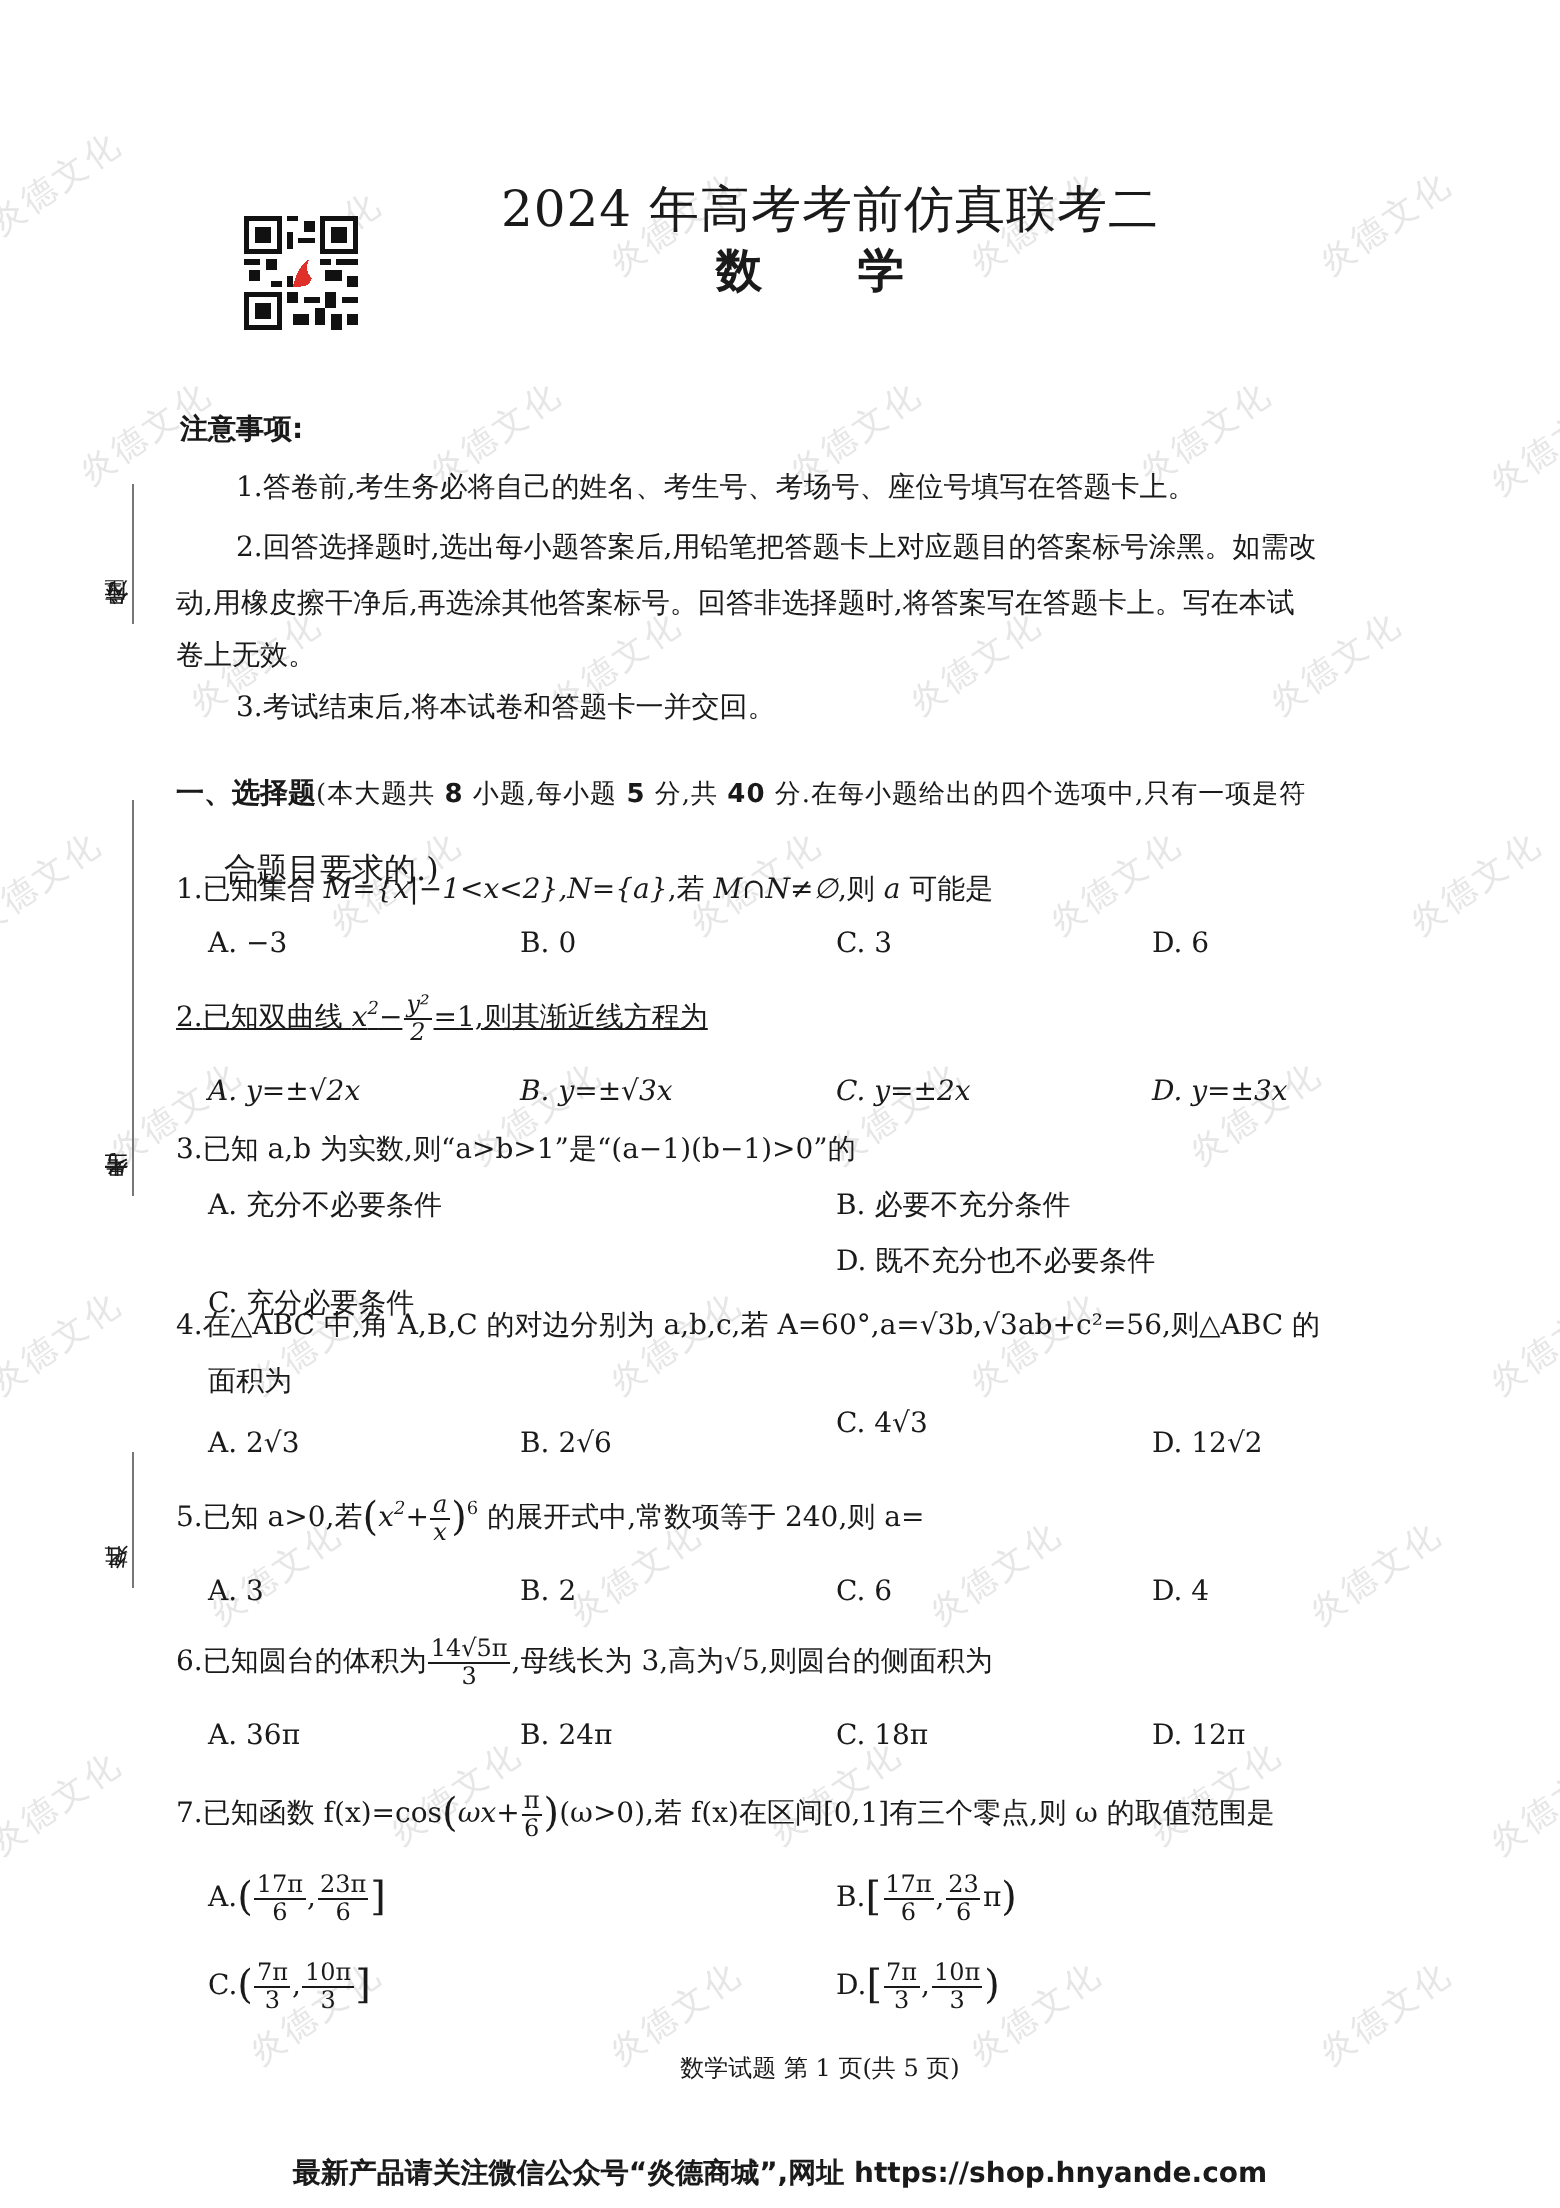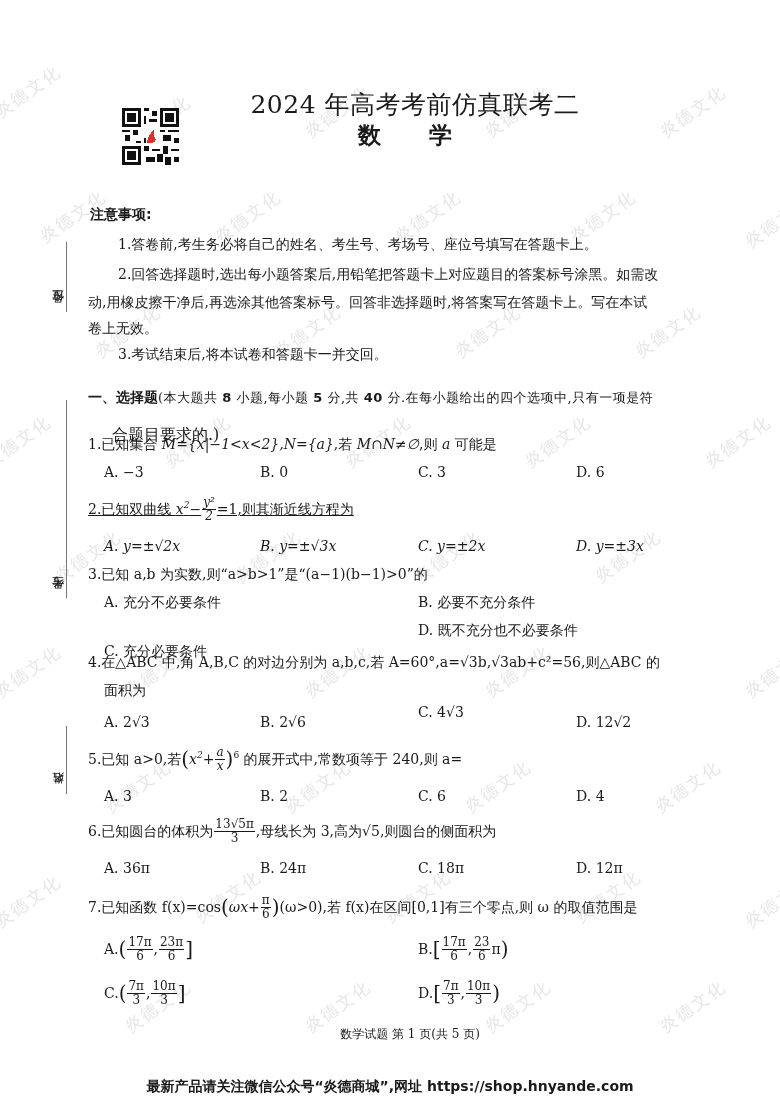--- a/index.html
+++ b/index.html
@@ -172,21 +172,21 @@
 
 <div class="abs q" style="top:746px;">
   <span>5.</span><span>已知 a&gt;0,若</span><span class="big-paren">(</span><span class="m">x<sup>2</sup>+</span><span class="frac m"><span class="n">a</span><span class="d">x</span></span><span class="big-paren">)</span><sup>6</sup><span> 的展开式中,常数项等于 240,则 a=</span>
 </div>
 <div class="opt" style="left:104px;top:788px;">A. 3</div>
 <div class="opt" style="left:260px;top:788px;">B. 2</div>
 <div class="opt" style="left:418px;top:788px;">C. 6</div>
 <div class="opt" style="left:576px;top:788px;">D. 4</div>
 
 <div class="abs q" style="top:818px;">
-  <span>6.</span><span>已知圆台的体积为</span><span class="frac"><span class="n">13√5π</span><span class="d">3</span></span><span>,母线长为 3,高为√5,则圆台的侧面积为</span>
+  <span>6.</span><span>已知圆台的体积为</span><span class="frac"><span class="n">14√5π</span><span class="d">3</span></span><span>,母线长为 3,高为√5,则圆台的侧面积为</span>
 </div>
 <div class="opt" style="left:104px;top:860px;">A. 36π</div>
 <div class="opt" style="left:260px;top:860px;">B. 24π</div>
 <div class="opt" style="left:418px;top:860px;">C. 18π</div>
 <div class="opt" style="left:576px;top:860px;">D. 12π</div>
 
 <div class="abs q" style="top:894px;">
   <span>7.</span><span>已知函数 f(x)=cos</span><span class="big-paren">(</span><span class="m">ωx+</span><span class="frac"><span class="n">π</span><span class="d">6</span></span><span class="big-paren">)</span><span>(ω&gt;0),若 f(x)在区间[0,1]有三个零点,则 ω 的取值范围是</span>
 </div>
 

